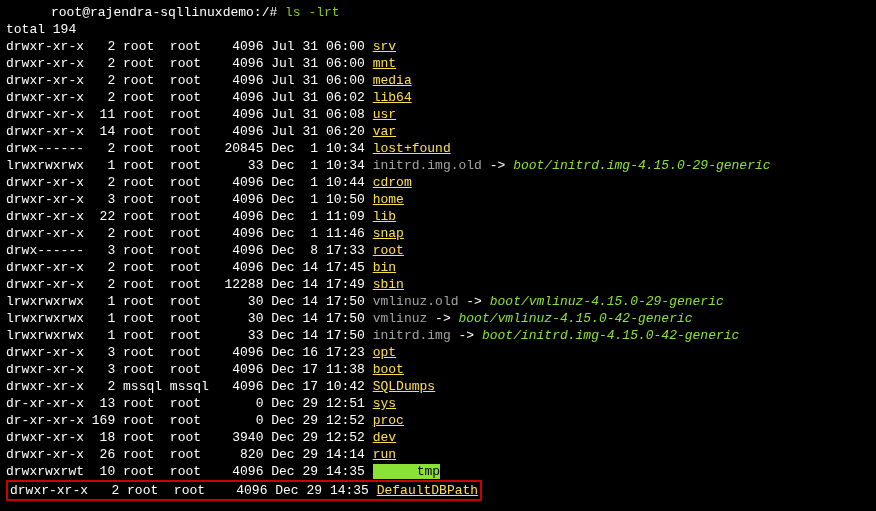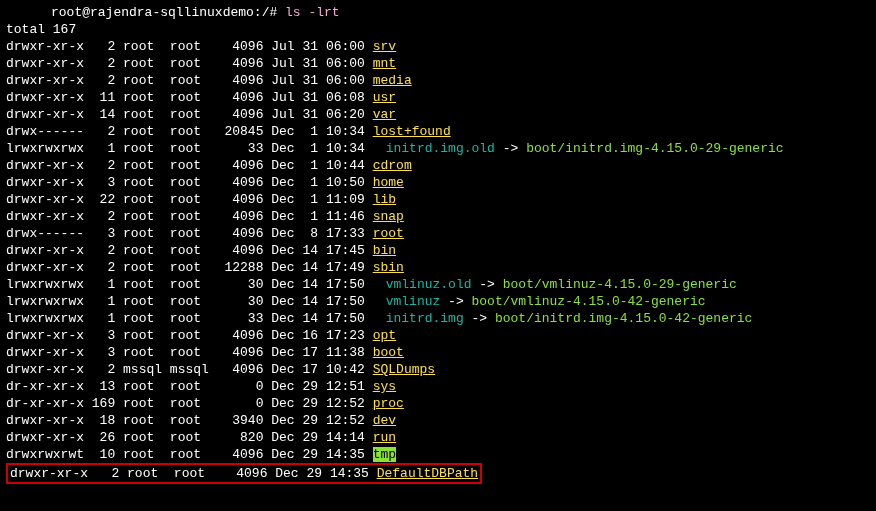--- a/index.html
+++ b/index.html
@@ -11,37 +11,38 @@
     font-size: 13px;
     line-height: 17px;
     width: 876px;
     height: 511px;
     box-sizing: border-box;
     overflow: hidden;
   }
   .line { white-space: pre; }
   .prompt-user { color: #ffffff; margin-left: 45px; }
   .prompt-path { color: #ffffff; }
-  .cmd { color: #f9a8d4; }
+  .cmd { color: #84cc16; }
   .dir { color: #fde047; text-decoration: underline; }
-  .exe { color: #8ae234; }
-  .link { color: #14b8a6; margin-left: 13px; }
-  .sticky { color: #000000; background: #8ae234; }
+  .exe { color: #8ae234; font-style: italic; }
+  .link { color: #a3a3a3; }
+  .sticky { color: #000000; background: #8ae234; padding-left: 44px; }
   .arrow { color: #ffffff; }
   .highlight-row { border: 2px solid #cc0000; display: inline-block; padding: 0 2px; }
 </style>
 </head>
 <body>
 
 <div id="term">
     <div class="line"><span class="prompt-user">root@rajendra-sqllinuxdemo</span><span class="prompt-path">:/#</span><span class="cmd"> ls -lrt</span></div>
-    <div class="line"><span>total 167</span></div>
+    <div class="line"><span>total 194</span></div>
     <div class="line"><span>drwxr-xr-x</span><span>   2</span><span> root </span><span> root  </span><span>  4096</span><span> Jul 31 06:00 </span><span class="dir">srv</span></div>
     <div class="line"><span>drwxr-xr-x</span><span>   2</span><span> root </span><span> root  </span><span>  4096</span><span> Jul 31 06:00 </span><span class="dir">mnt</span></div>
     <div class="line"><span>drwxr-xr-x</span><span>   2</span><span> root </span><span> root  </span><span>  4096</span><span> Jul 31 06:00 </span><span class="dir">media</span></div>
+    <div class="line"><span>drwxr-xr-x</span><span>   2</span><span> root </span><span> root  </span><span>  4096</span><span> Jul 31 06:02 </span><span class="dir">lib64</span></div>
     <div class="line"><span>drwxr-xr-x</span><span>  11</span><span> root </span><span> root  </span><span>  4096</span><span> Jul 31 06:08 </span><span class="dir">usr</span></div>
     <div class="line"><span>drwxr-xr-x</span><span>  14</span><span> root </span><span> root  </span><span>  4096</span><span> Jul 31 06:20 </span><span class="dir">var</span></div>
     <div class="line"><span>drwx------</span><span>   2</span><span> root </span><span> root  </span><span> 20845</span><span> Dec  1 10:34 </span><span class="dir">lost+found</span></div>
     <div class="line"><span>lrwxrwxrwx</span><span>   1</span><span> root </span><span> root  </span><span>    33</span><span> Dec  1 10:34 </span><span class="link">initrd.img.old</span><span class="arrow"> -&gt; </span><span class="exe">boot/initrd.img-4.15.0-29-generic</span></div>
     <div class="line"><span>drwxr-xr-x</span><span>   2</span><span> root </span><span> root  </span><span>  4096</span><span> Dec  1 10:44 </span><span class="dir">cdrom</span></div>
     <div class="line"><span>drwxr-xr-x</span><span>   3</span><span> root </span><span> root  </span><span>  4096</span><span> Dec  1 10:50 </span><span class="dir">home</span></div>
     <div class="line"><span>drwxr-xr-x</span><span>  22</span><span> root </span><span> root  </span><span>  4096</span><span> Dec  1 11:09 </span><span class="dir">lib</span></div>
     <div class="line"><span>drwxr-xr-x</span><span>   2</span><span> root </span><span> root  </span><span>  4096</span><span> Dec  1 11:46 </span><span class="dir">snap</span></div>
     <div class="line"><span>drwx------</span><span>   3</span><span> root </span><span> root  </span><span>  4096</span><span> Dec  8 17:33 </span><span class="dir">root</span></div>
     <div class="line"><span>drwxr-xr-x</span><span>   2</span><span> root </span><span> root  </span><span>  4096</span><span> Dec 14 17:45 </span><span class="dir">bin</span></div>

